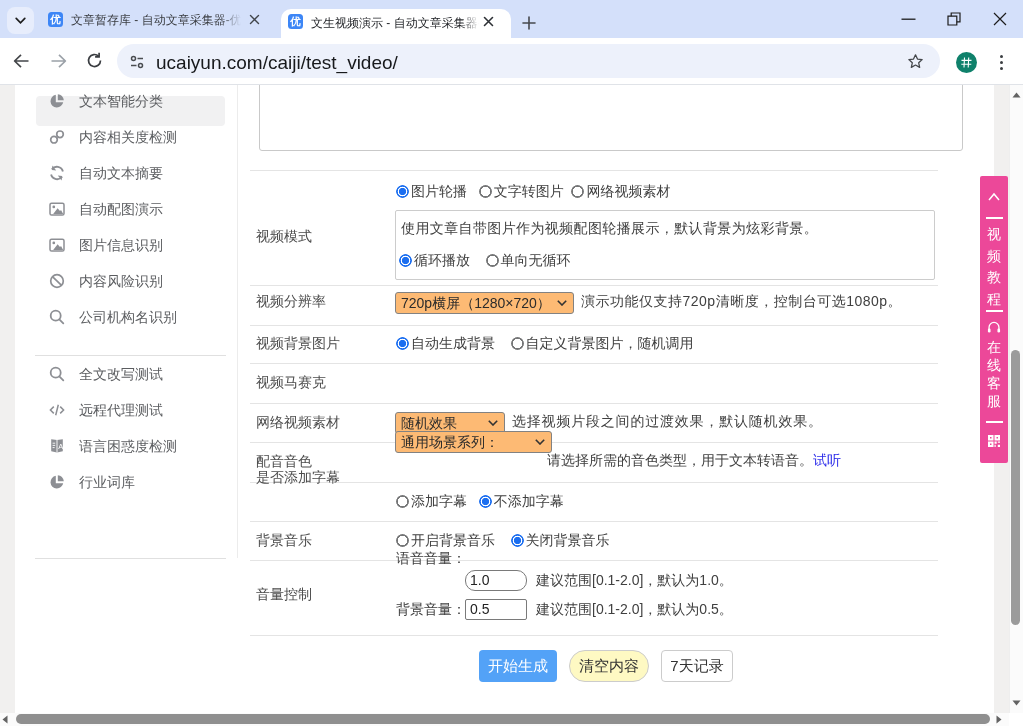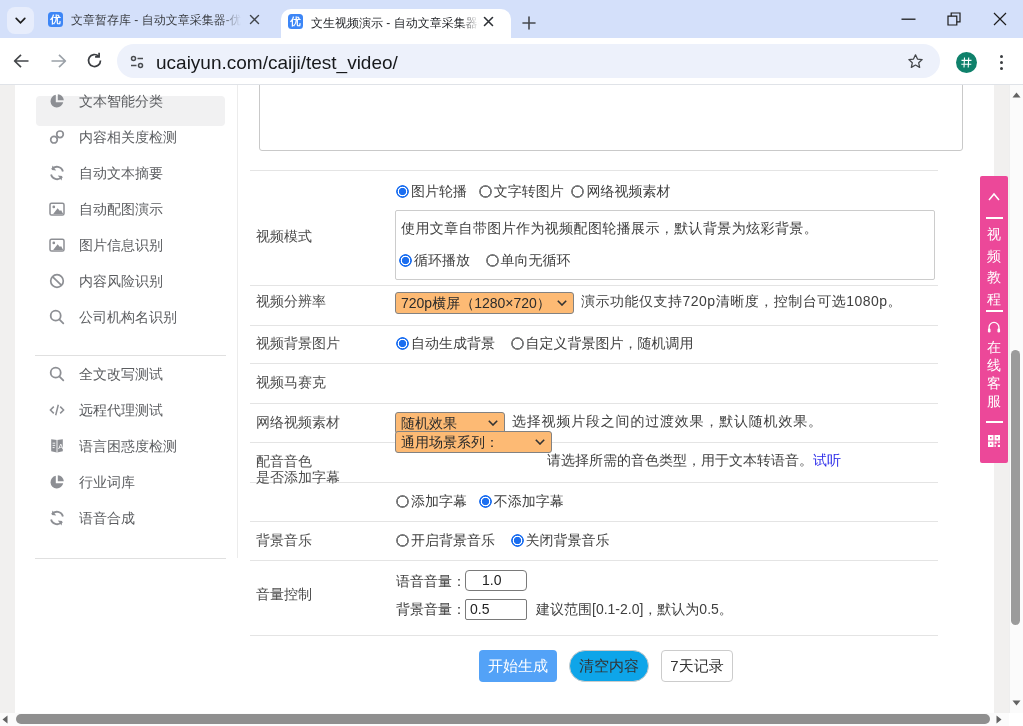--- a/index.html
+++ b/index.html
@@ -138,26 +138,20 @@
 <div class="mi" style="top:353px"><svg width="16" height="16" viewBox="0 0 16 16">
         <path d="M8 2 L2.2 1.2 V13.2 L8 14.6 L13.8 13.2 V1.2 L8 2 Z" fill="#8d8f94"></path>
         <path d="M8 2 V14.6" stroke="#fff" stroke-width="0.9"></path>
         <path d="M3.6 5.2 h2.6 M3.6 7.4 h2.6 M3.6 9.6 h2" stroke="#fff" stroke-width="0.9"></path>
         <text x="9.2" y="10.5" font-size="7.5" fill="#fff" font-family="Liberation Sans">A</text>
       </svg>语言困惑度检测</div>
 <div class="mi" style="top:389px"><svg width="16" height="16" viewBox="0 0 16 16">
         <path d="M6.8 1.8 A6.4 6.4 0 1 0 14.2 9.2 L6.8 9.2 Z" fill="#8d8f94"></path>
         <path d="M8.8 1.2 A6.4 6.4 0 0 1 14.8 7.2 L8.8 7.2 Z" fill="#8d8f94"></path>
       </svg>行业词库</div>
-<div class="mi" style="top:425px"><svg width="16" height="16" viewBox="0 0 16 16">
-        <path d="M13.9 6.4 A6.2 6.2 0 0 0 2.9 4.3" fill="none" stroke="#8d8f94" stroke-width="1.9"></path>
-        <path d="M3.4 0.6 L2.8 5.1 L7.2 5.4 Z" fill="#8d8f94"></path>
-        <path d="M2.1 9.6 A6.2 6.2 0 0 0 13.1 11.7" fill="none" stroke="#8d8f94" stroke-width="1.9"></path>
-        <path d="M12.6 15.4 L13.2 10.9 L8.8 10.6 Z" fill="#8d8f94"></path>
-      </svg>语音合成</div>
 
 <div class="abs" style="left:259px;top:-30px;width:704px;height:96px;border:1px solid #c9c9c9;border-radius:3px;box-sizing:border-box;background:#fff"></div>
 
 <div class="line" style="top:85px"></div>
 <div class="line" style="top:200px"></div>
 <div class="line" style="top:240px"></div>
 <div class="line" style="top:278px"></div>
 <div class="line" style="top:318px"></div>
 <div class="line" style="top:357px"></div>
 <div class="line" style="top:397px"></div>
@@ -196,28 +190,29 @@
 
 <div class="sel" style="left:395px;top:346px;width:157px">通用场景系列：<svg class="selv" width="10" height="6" viewBox="0 0 10 6">
         <path d="M0.8 0.8 L5 5 L9.2 0.8" fill="none" stroke="#333" stroke-width="1.6"></path>
       </svg></div>
 <div class="abs ftx" style="left:547px;top:367px">请选择所需的音色类型，用于文本转语音。<a style="color:#2b2bea;text-decoration:none">试听</a></div>
 
 <div class="abs ftx" style="left:396px;top:408px"><span class="r r0"></span>添加字幕&nbsp;&nbsp;&nbsp;<span class="r r1"></span>不添加字幕</div>
 
 <div class="abs ftx" style="left:396px;top:447px"><span class="r r0"></span>开启背景音乐&nbsp;&nbsp;&nbsp;&nbsp;<span class="r r1"></span>关闭背景音乐</div>
 
-<div class="abs ftx" style="left:396px;top:488px">语音音量：</div>
-<div class="abs" style="left:465px;top:485px;width:62px;height:21px;border:1px solid #7a7a7a;border-radius:4px;box-sizing:border-box;font-size:14px;color:#222;line-height:19px;padding-left:16px">1.0</div>
+<div class="abs ftx" style="left:396px;top:465px">语音音量：</div>
+<div class="abs" style="left:465px;top:485px;width:62px;height:21px;border:1px solid #7a7a7a;border-radius:10px;box-sizing:border-box;font-size:14px;color:#222;line-height:19px;padding-left:4px">1.0</div>
+<div class="abs ftx" style="left:536px;top:487px">建议范围[0.1-2.0]，默认为1.0。</div>
 <div class="abs ftx" style="left:396px;top:516px">背景音量：</div>
 <div class="abs" style="left:465px;top:514px;width:62px;height:21px;border:1px solid #7a7a7a;border-radius:2px;box-sizing:border-box;font-size:14px;color:#222;line-height:19px;padding-left:4px">0.5</div>
 <div class="abs ftx" style="left:536px;top:516px">建议范围[0.1-2.0]，默认为0.5。</div>
 
 <div class="abs" style="left:479px;top:565px;width:78px;height:32px;background:#53a2f7;border-radius:4px;color:#fff;font-size:15px;display:flex;align-items:center;justify-content:center">开始生成</div>
-<div class="abs" style="left:569px;top:565px;width:80px;height:32px;background:#0ea5e9;border:1px solid #ccc;border-radius:16px;box-sizing:border-box;color:#333;font-size:15px;display:flex;align-items:center;justify-content:center">清空内容</div>
+<div class="abs" style="left:569px;top:565px;width:80px;height:32px;background:#fef9c3;border:1px solid #ccc;border-radius:16px;box-sizing:border-box;color:#333;font-size:15px;display:flex;align-items:center;justify-content:center">清空内容</div>
 <div class="abs" style="left:661px;top:565px;width:72px;height:32px;background:#fff;border:1px solid #ccc;border-radius:4px;box-sizing:border-box;color:#333;font-size:15px;display:flex;align-items:center;justify-content:center">7天记录</div>
 
 <div class="abs" style="left:980px;top:91px;width:28px;height:287px;background:#ec4899;border-radius:2px">
 <svg class="abs" style="left:8px;top:16px" width="12" height="9" viewBox="0 0 12 9">
         <path d="M1 8 L6 2 L11 8" fill="none" stroke="#fff" stroke-width="1.5"></path>
       </svg>
 <div class="abs" style="left:5.5px;top:41px;width:17px;height:1.5px;background:#fff"></div>
 <div class="abs vtxt" style="top:48px;line-height:21.5px">视频教程</div>
 <div class="abs" style="left:5.5px;top:134px;width:17px;height:1.5px;background:#fff"></div>
 <svg class="abs" style="left:7px;top:145px" width="14" height="14" viewBox="0 0 15 15">

